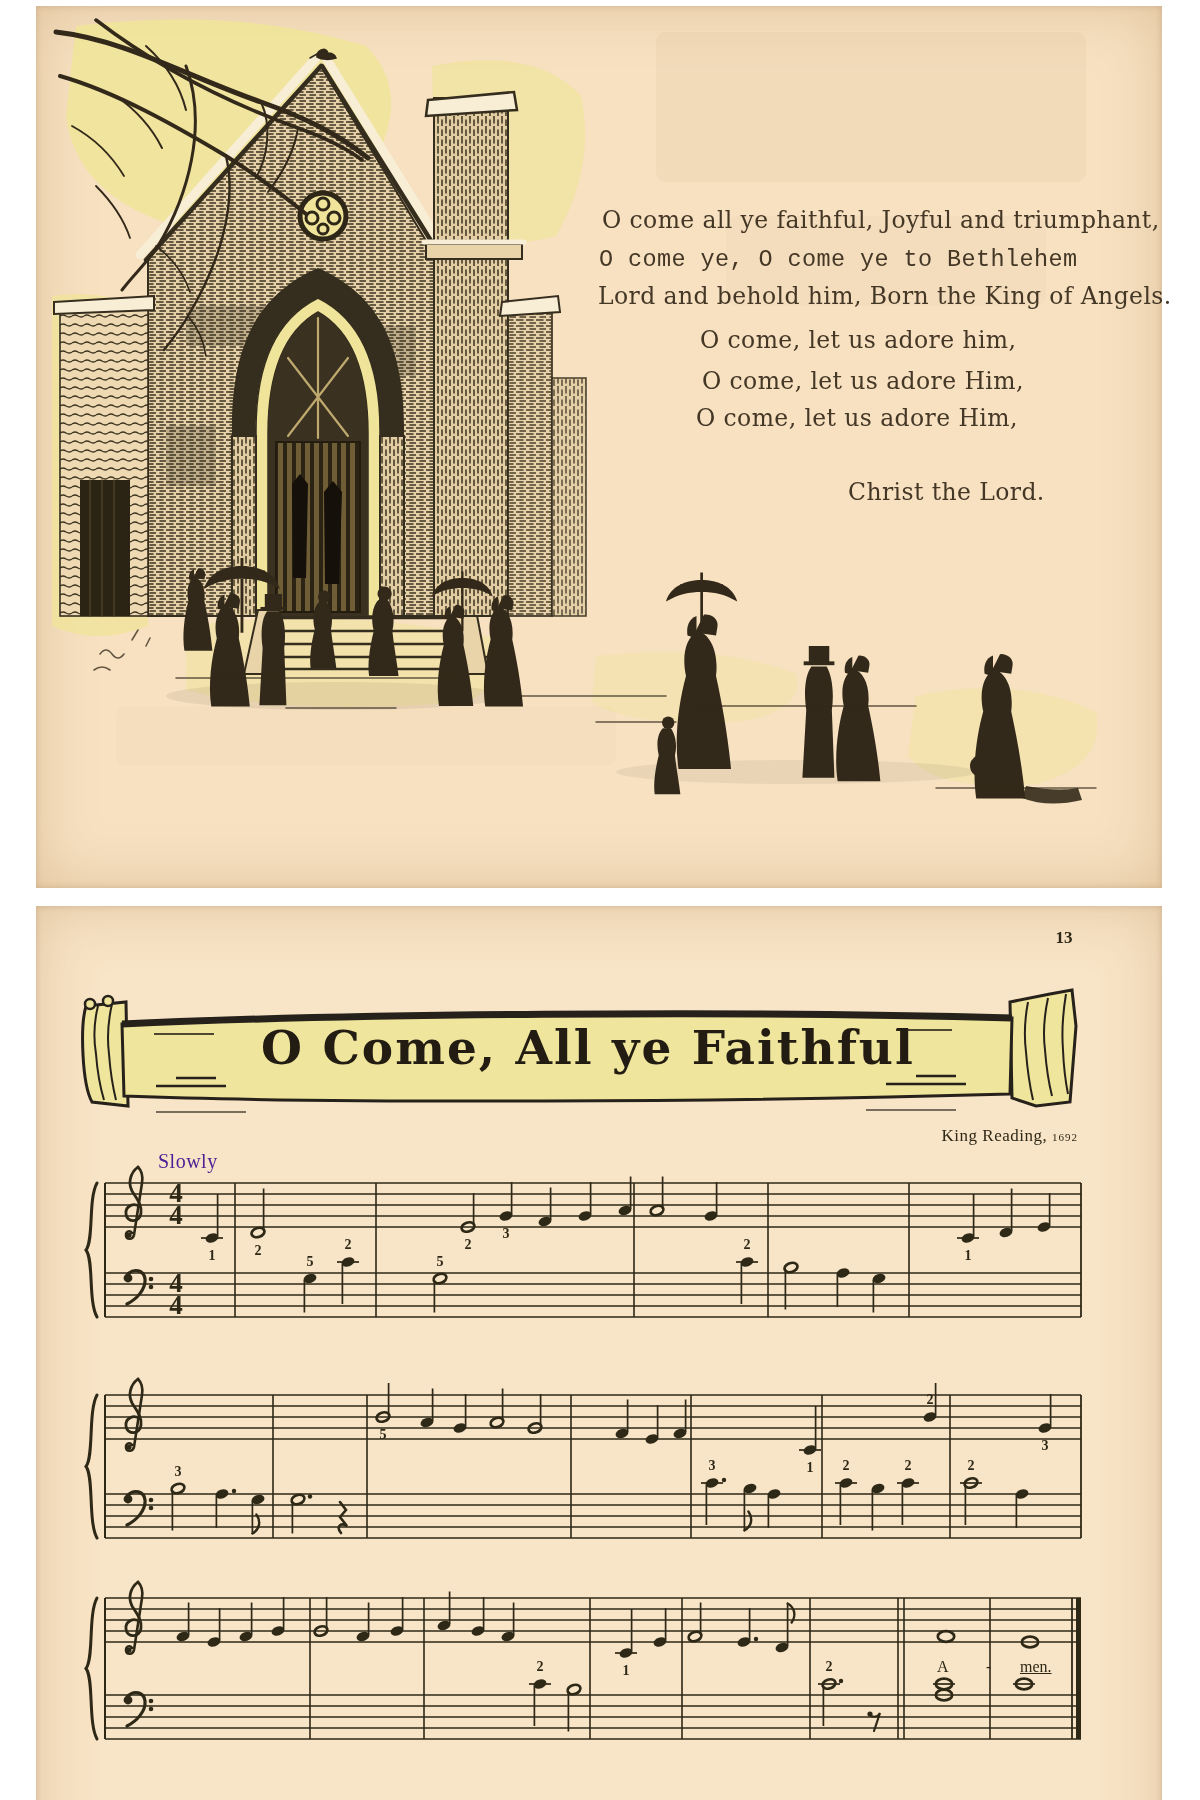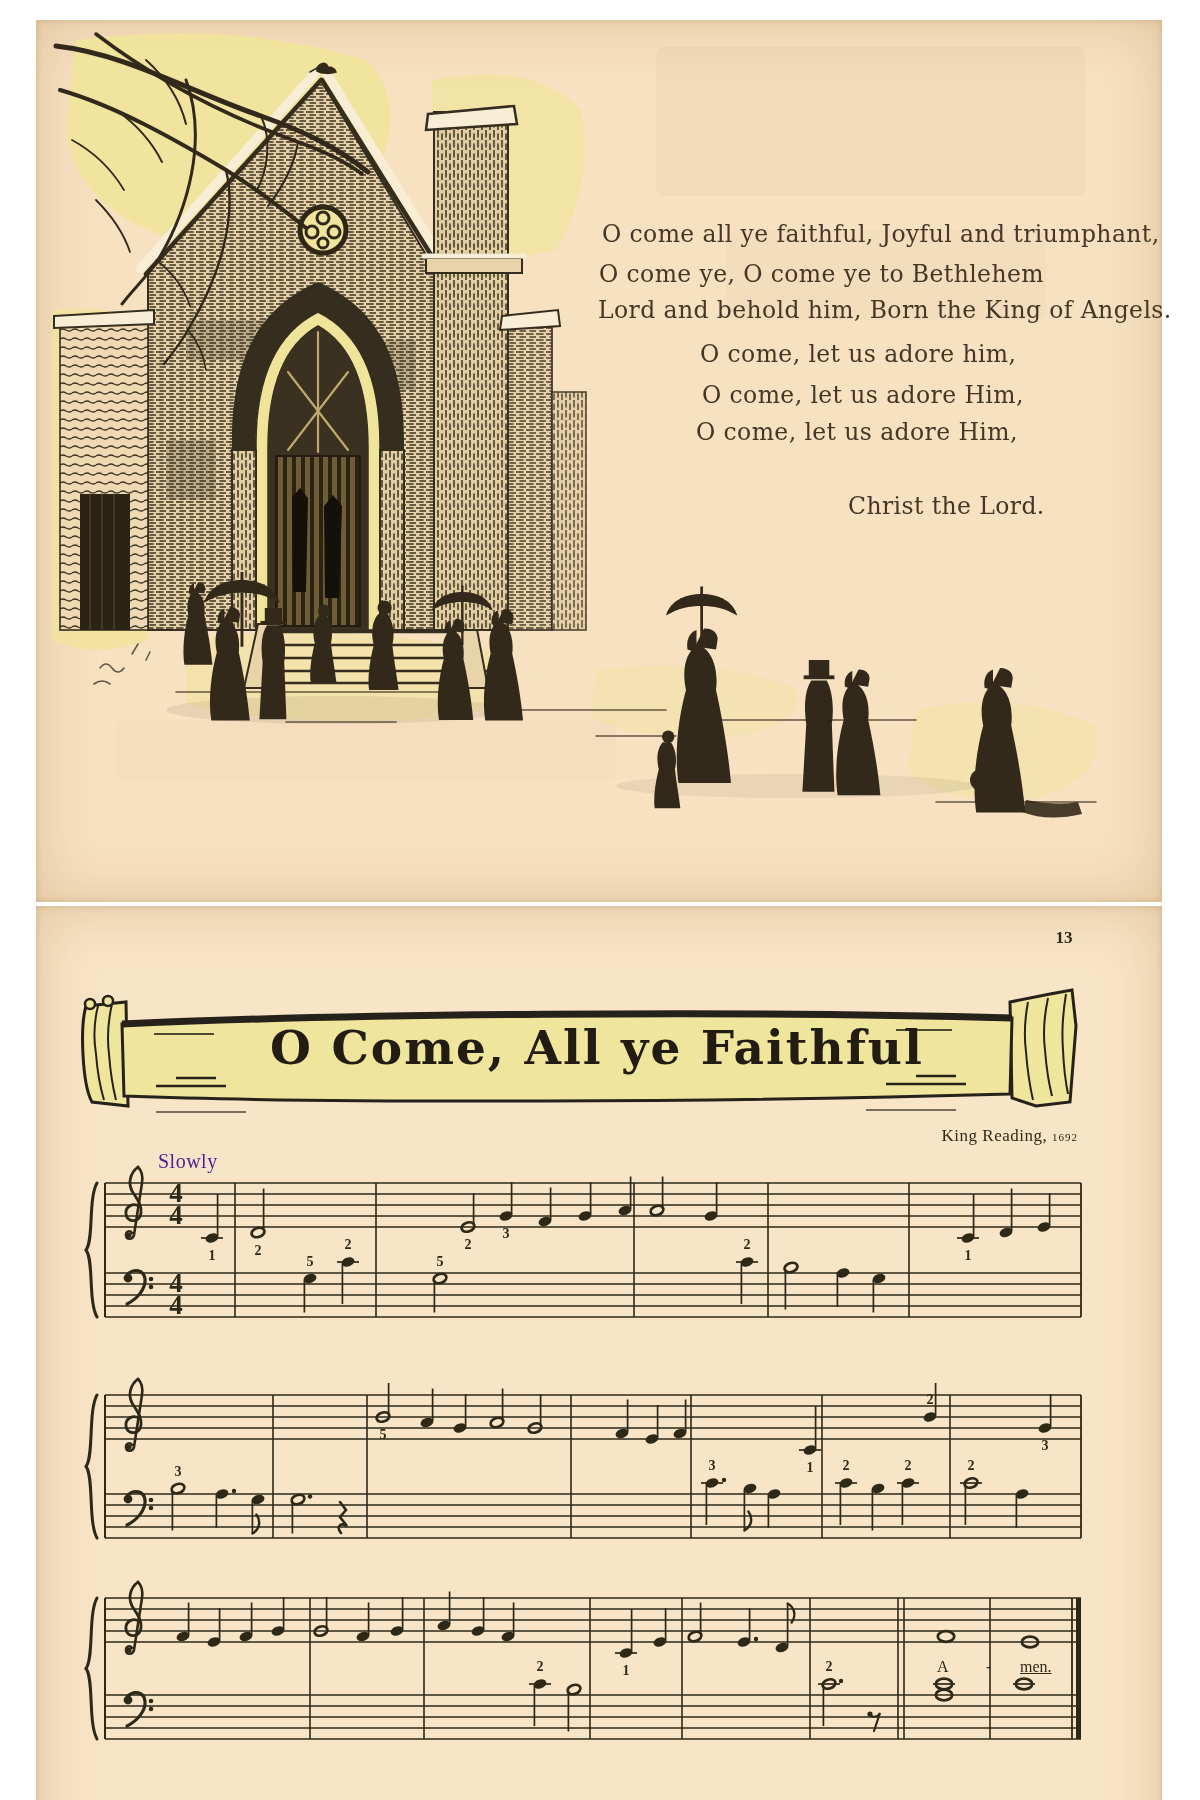--- a/index.html
+++ b/index.html
@@ -1,36 +1,36 @@
 <!DOCTYPE html>
 <html><head>
 <meta charset="utf-8">
 <style>
   html,body{margin:0;padding:0;background:#ffffff;}
   body{width:1200px;height:1800px;position:relative;overflow:hidden;
        font-family:"DejaVu Serif", serif;}
   .page{position:absolute;left:36px;width:1126px;background:#f7e1c1;
         box-shadow:inset 0 0 60px rgba(166,120,66,.28), inset 0 0 6px rgba(120,80,40,.25);}
-  #page-top{top:20px;height:882px;}
+  #page-top{top:6px;height:882px;}
   #page-bottom{top:906px;height:1124px;background:#f8e4c6;}
   svg{position:absolute;left:0;top:0;}
   
   .lyric-line{position:absolute;font-size:23.5px;color:#443726;letter-spacing:.4px;
               white-space:nowrap;font-family:"DejaVu Serif",serif;}
   .ly0{left:566px;top:200px;}
-  .ly1{left:563px;top:240px;}
+  .ly1{left:563px;top:240px;font-family:Liberation Mono, monospace;}
   .ly2{left:562px;top:276px;}
   .ly3{left:664px;top:320px;}
   .ly4{left:666px;top:361px;}
   .ly5{left:660px;top:398px;}
   .ly6{left:812px;top:440px;margin-top:32px;}
   
   .pageno{position:absolute;left:1008px;top:22px;width:40px;text-align:center;
           font:bold 17px "Liberation Serif",serif;color:#2e2817;}
-  .banner-title{position:absolute;left:121px;top:114px;width:880px;height:72px;
+  .banner-title{position:absolute;left:112px;top:114px;width:880px;height:72px;
           text-align:center;line-height:72px;font:bold 47px "DejaVu Serif",serif;
           color:#221c12;letter-spacing:2px;white-space:nowrap;}
   .attrib{position:absolute;right:84px;top:220px;font:17px "Liberation Serif",serif;
           color:#2e2817;letter-spacing:.5px;}
   .attrib .yr{font-size:11px;letter-spacing:1px;}
   .tempo{position:absolute;left:122px;top:244px;font:20px "Liberation Serif",serif;
          color:#4c1d95;letter-spacing:.5px;}
   .amen{position:absolute;top:752px;left:0;width:1126px;height:24px;
         font:16px "Liberation Serif",serif;color:#2e2817;}
   .amen span{position:absolute;}

